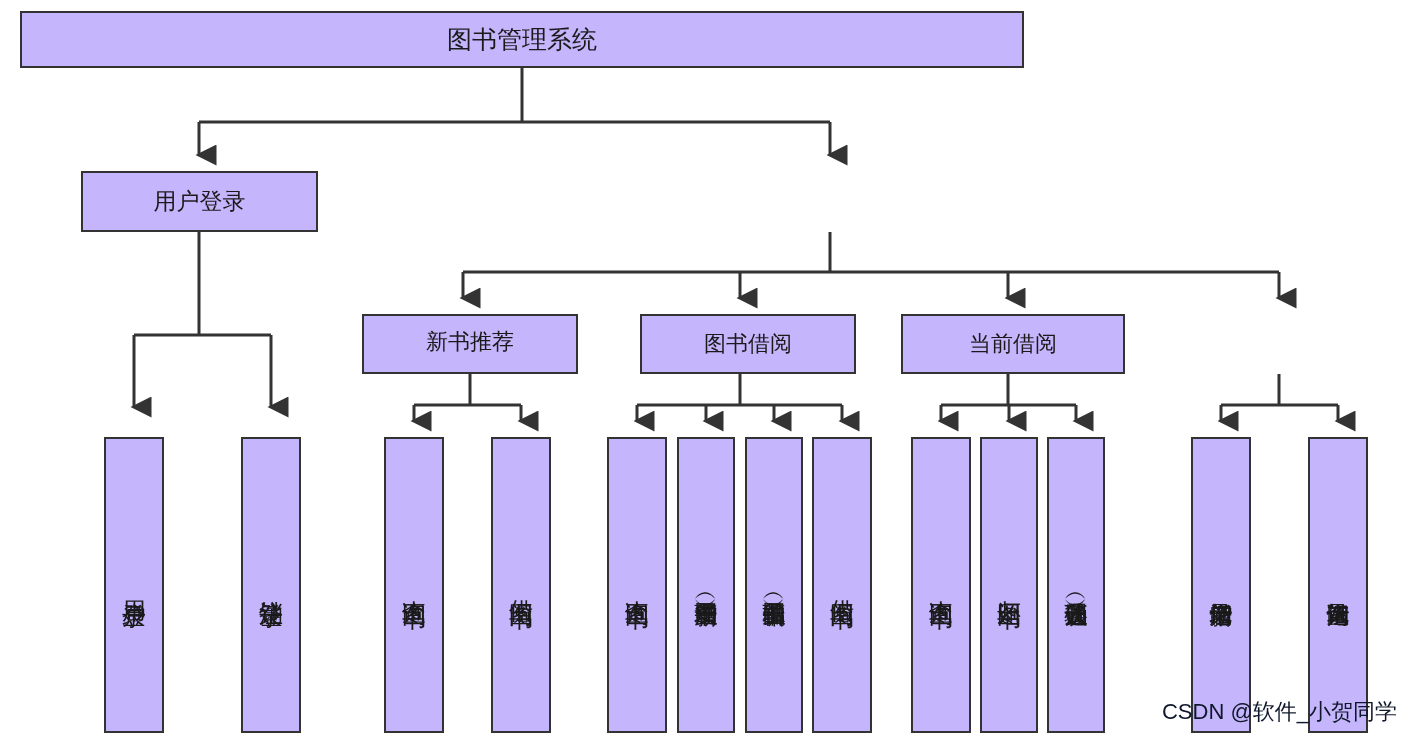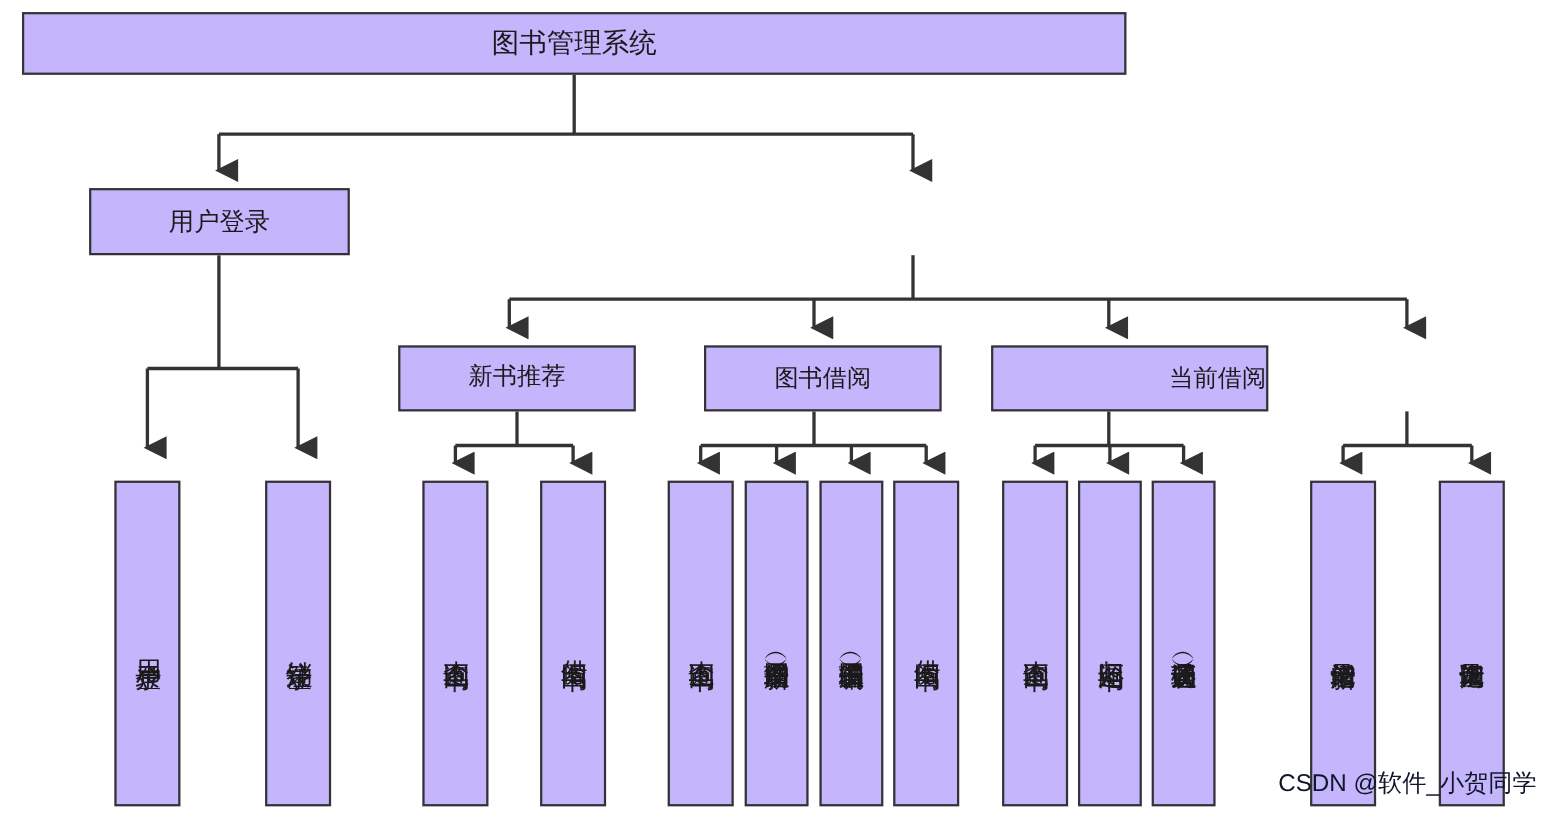--- a/index.html
+++ b/index.html
@@ -142,21 +142,21 @@
   <div class="node-box node-l2" style="left:81px; top:171px; width:237px; height:61px;">
     <span class="node-label">用户登录</span>
   </div>
 
   <div class="node-box node-l3" style="left:362px; top:314px; width:216px; height:60px;font-family:Liberation Mono, monospace;">
     <span class="node-label">新书推荐</span>
   </div>
   <div class="node-box node-l3" style="left:640px; top:314px; width:216px; height:60px;">
     <span class="node-label">图书借阅</span>
   </div>
-  <div class="node-box node-l3" style="left:901px; top:314px; width:252px; height:60px;justify-content:flex-end;">
+  <div class="node-box node-l3" style="left:901px; top:314px; width:224px; height:60px;">
     <span class="node-label">当前借阅</span>
   </div>
 
   <div class="node-box node-leaf" style="left:104px; top:437px; width:60px; height:296px;">
     <span class="node-label">用户登录</span>
   </div>
   <div class="node-box node-leaf" style="left:241px; top:437px; width:60px; height:296px;">
     <span class="node-label">注销登录</span>
   </div>
 

